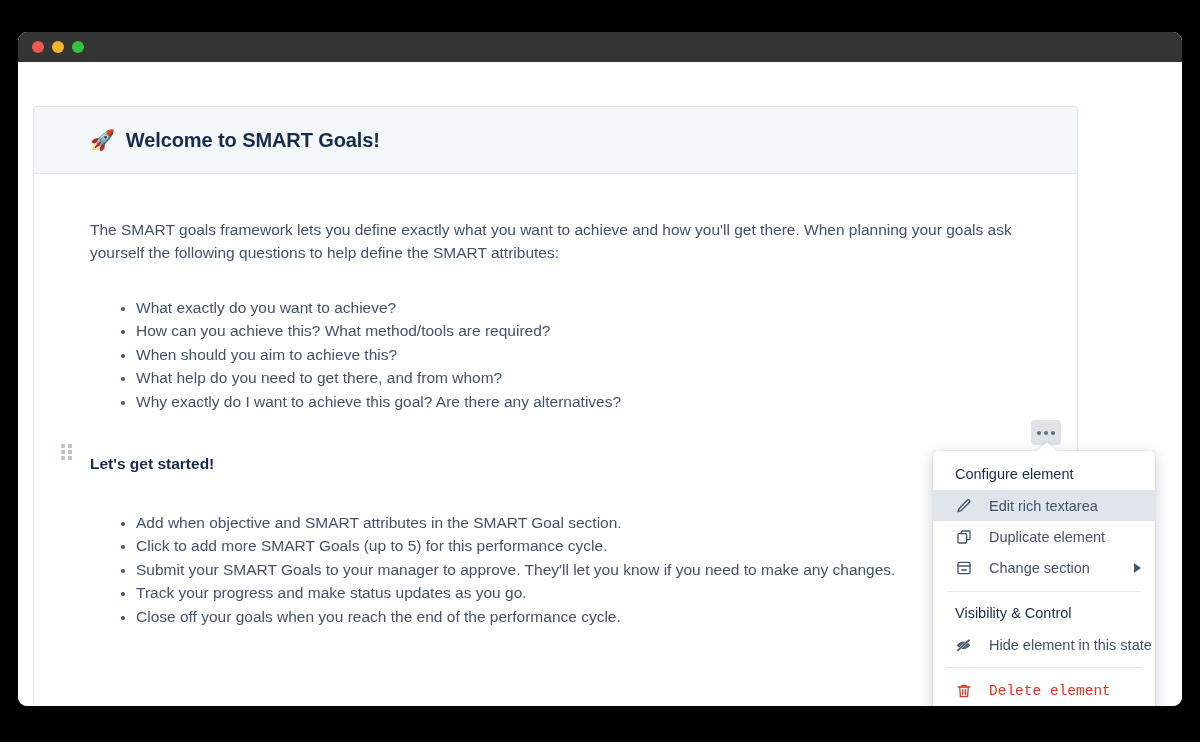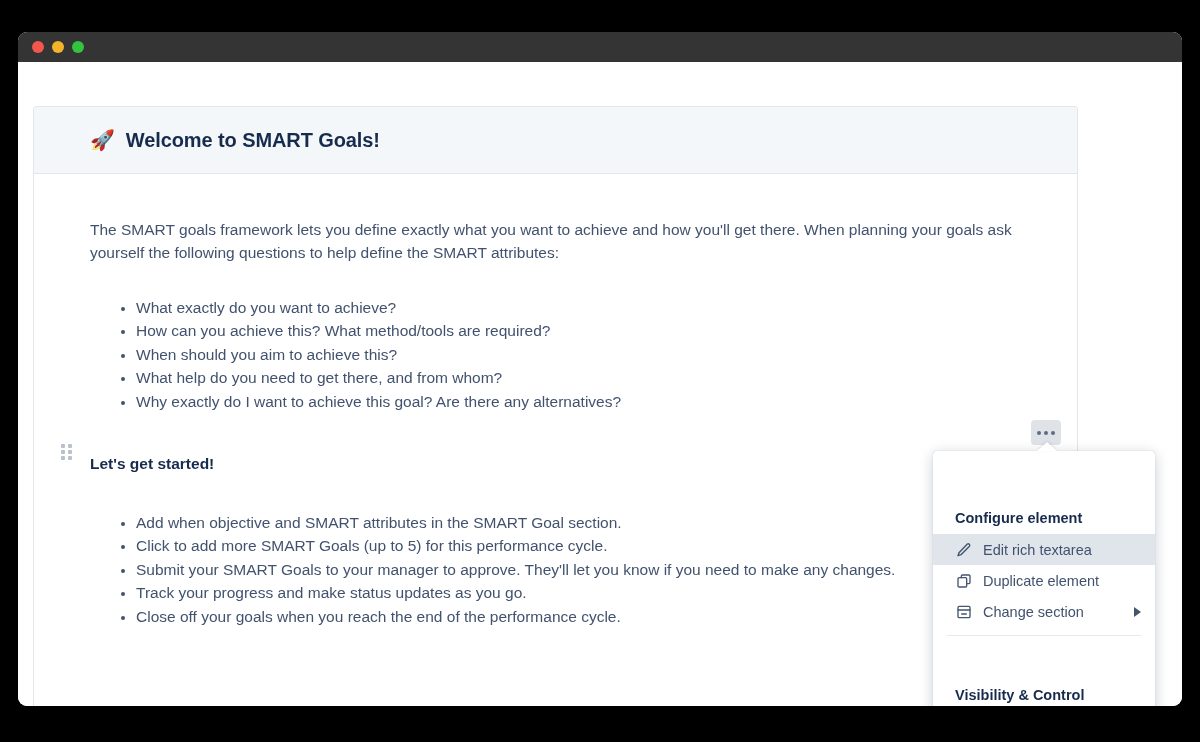--- a/index.html
+++ b/index.html
@@ -182,29 +182,28 @@
     top: -9px;
     left: 104px;
     width: 0; height: 0;
     border-left: 10px solid transparent;
     border-right: 10px solid transparent;
     border-bottom: 9px solid #ffffff;
     filter: drop-shadow(0 -1px 1px rgba(9,30,66,0.12));
   }
   .menu-section-title {
     font-size: 14.5px;
-    font-weight: bold;
+    font-weight: normal;
     color: #172b4d;
     padding: 7px 8px 8px 22px;
-    margin-top: 44px;
   }
   .menu-item {
     display: flex;
     align-items: center;
-    gap: 11px;
+    gap: 17px;
     padding: 7px 14px 7px 22px;
     font-size: 14.5px;
     color: #42526e;
     cursor: pointer;
     position: relative;
   }
   .menu-item.active { background: #dfe5ea; }
   .menu-item.danger { color: #de3618; font-family: Liberation Mono, monospace; }
   .menu-icon {
     width: 17px; height: 17px;
@@ -329,20 +328,30 @@
             </svg>
           </span>
           <span class="menu-label">Change section</span>
           <span class="submenu-arrow"></span>
         </div>
 
         <div class="menu-divider"></div>
 
         <div class="menu-section-title">Visibility &amp; Control</div>
 
+        <div class="menu-item">
+          <span class="menu-icon">
+            <svg width="18" height="18" viewBox="0 0 24 24" fill="none" stroke="currentColor" stroke-width="2.3" stroke-linecap="round" stroke-linejoin="round">
+              <path d="M2.5 12.4s3.6-5.4 9.5-5.4 9.5 5.4 9.5 5.4-3.6 5.4-9.5 5.4S2.5 12.4 2.5 12.4z" fill="currentColor" stroke="none" opacity="0.92"></path>
+              <path d="M4 19.5 20 5.2" stroke="#ffffff" stroke-width="3.4"></path>
+              <path d="M4 19.5 20 5.2"></path>
+            </svg>
+          </span>
+          <span class="menu-label">Hide element in this state</span>
+        </div>
 
         <div class="menu-divider tight"></div>
 
         <div class="menu-item danger">
           <span class="menu-icon">
             <svg width="16" height="16" viewBox="0 0 24 24" fill="none" stroke="currentColor" stroke-width="2" stroke-linecap="round" stroke-linejoin="round">
               <path d="M3.5 6h17"></path>
               <path d="M9 6V3.8h6V6"></path>
               <path d="M5.6 6l1 14.2h10.8L18.4 6"></path>
               <path d="M10 10v7M14 10v7"></path>

